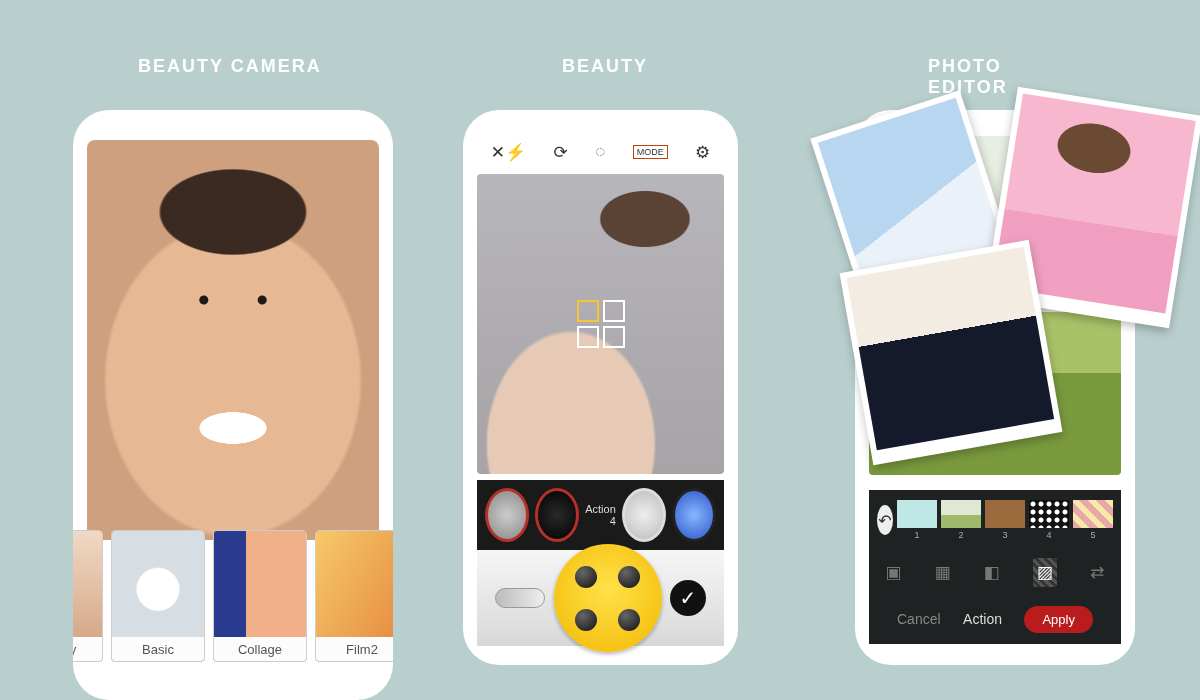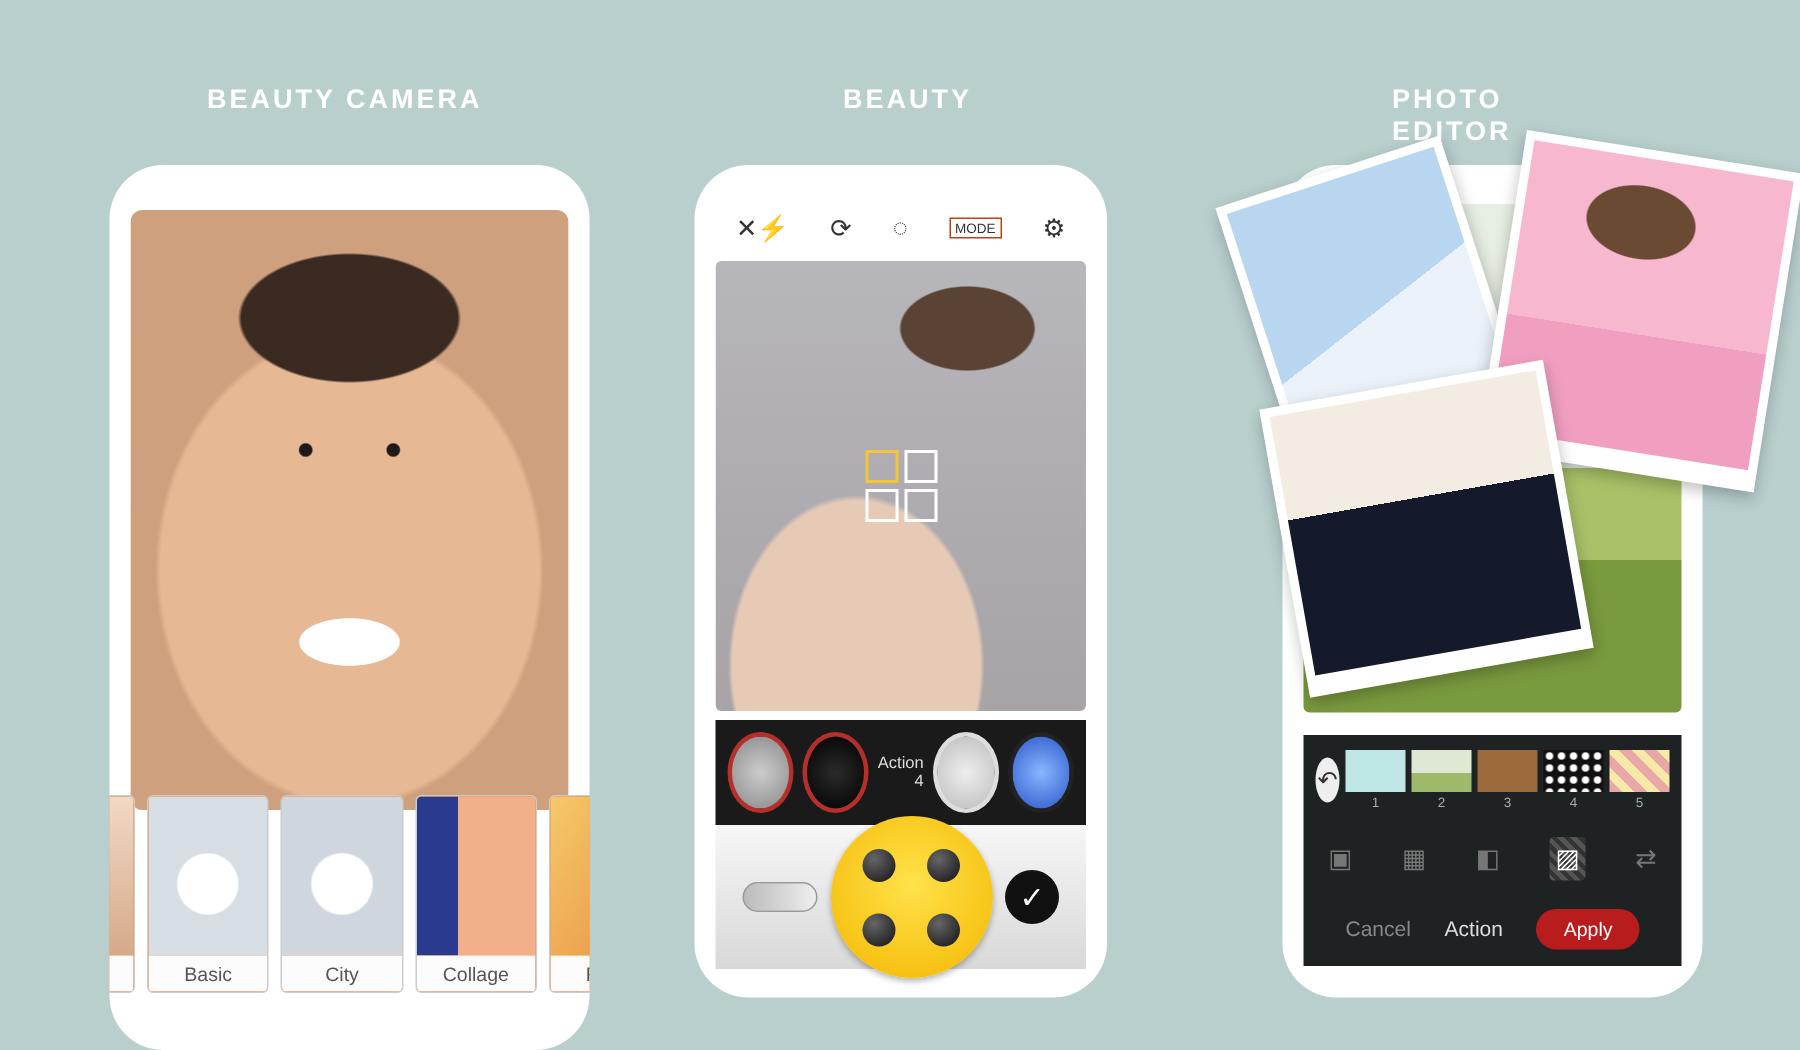--- a/index.html
+++ b/index.html
@@ -67,24 +67,20 @@
   <div class="phone p1">
     <div class="p1-face"></div>
     <div class="p1-filters" id="filters">
         <div class="filter">
           <div class="thumb" style="background:linear-gradient(#f1d9c5,#d6a98a)"></div>
           <div class="lab">Beauty</div>
         </div>
         <div class="filter">
           <div class="thumb" style="background:radial-gradient(circle at 50% 55%,#fff 0 28%,#d6dde3 30% 100%)"></div>
           <div class="lab">Basic</div>
-        </div>
-        <div class="filter">
-          <div class="thumb" style="background:radial-gradient(circle at 50% 55%,#fff 0 28%,#cfd6dd 30% 100%)"></div>
-          <div class="lab">City</div>
         </div>
         <div class="filter">
           <div class="thumb" style="background:linear-gradient(90deg,#2a3b8f 0 35%,#f1b089 35%)"></div>
           <div class="lab">Collage</div>
         </div>
         <div class="filter">
           <div class="thumb" style="background:linear-gradient(120deg,#f6c96a,#e68a3f)"></div>
           <div class="lab">Film2</div>
         </div>
       </div>

